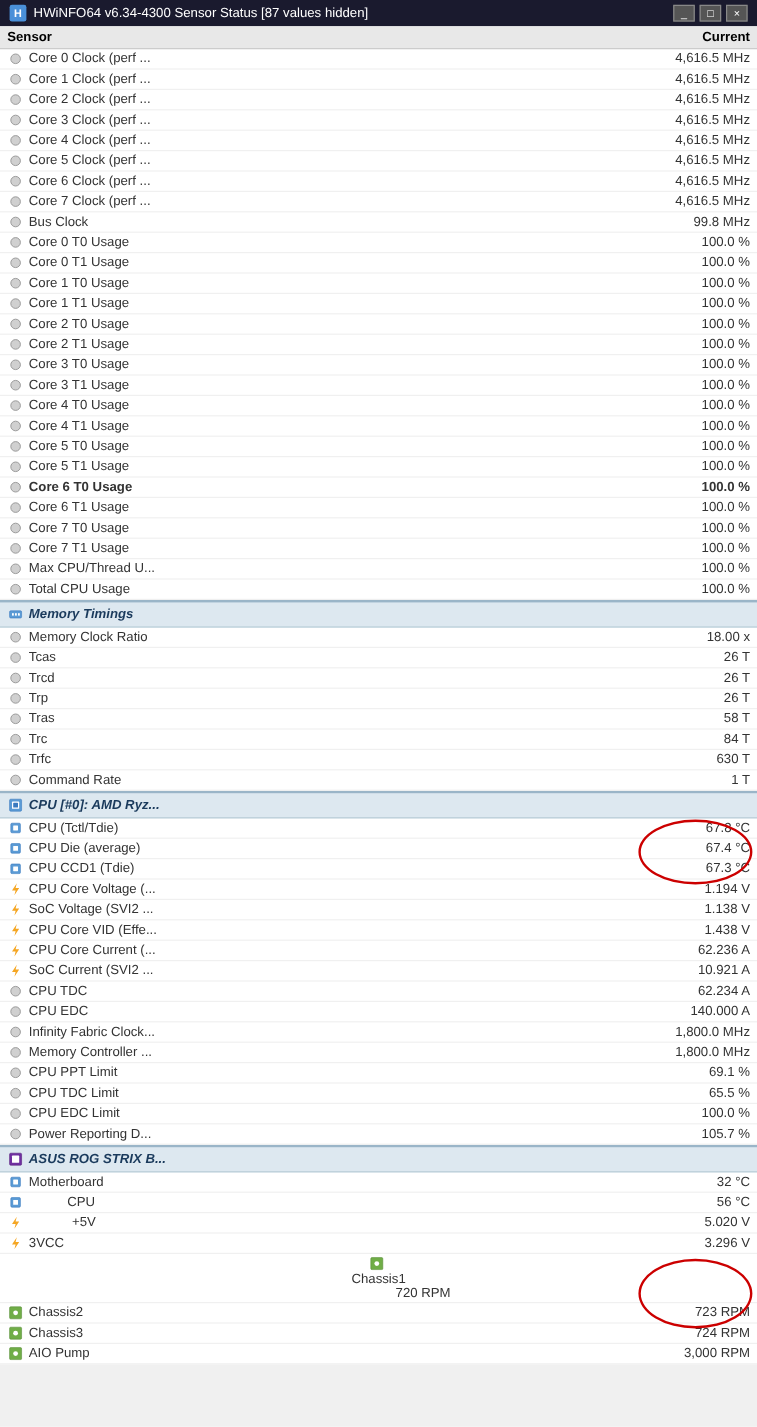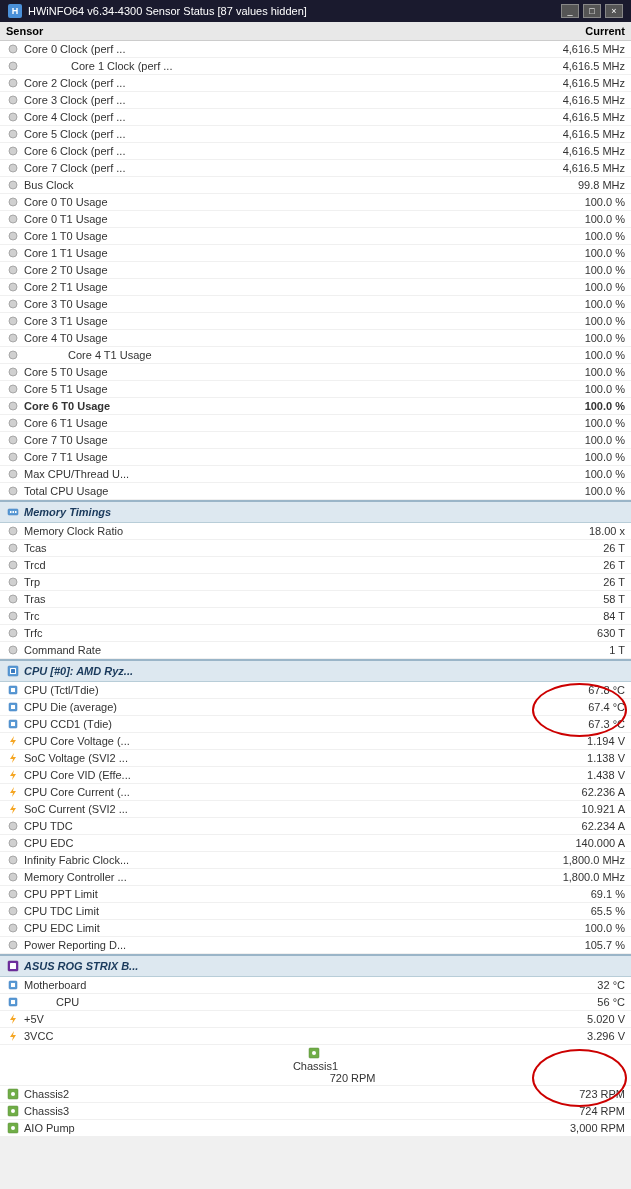--- a/index.html
+++ b/index.html
@@ -154,21 +154,21 @@
   <div id="main-rows-container">
       <div class="row" style="position: relative;">
         <span class="row-icon">
           <svg width="12" height="12" viewBox="0 0 12 12">
             <circle cx="6" cy="6" r="4" fill="#d0d0d0" stroke="#999" stroke-width="0.8"></circle>
           </svg>
         </span>
         <span class="row-label">Core 0 Clock (perf ...</span>
         <span class="row-value">4,616.5 MHz</span>
       </div>
-      <div class="row" style="position: relative; gap: 47px;">
+      <div class="row" style="position: relative;">
         <span class="row-icon">
           <svg width="12" height="12" viewBox="0 0 12 12">
             <circle cx="6" cy="6" r="4" fill="#d0d0d0" stroke="#999" stroke-width="0.8"></circle>
           </svg>
         </span>
         <span class="row-label">Core 1 Clock (perf ...</span>
         <span class="row-value">4,616.5 MHz</span>
       </div>
       <div class="row" style="position: relative;">
         <span class="row-icon">
@@ -307,21 +307,21 @@
       </div>
       <div class="row" style="position: relative;">
         <span class="row-icon">
           <svg width="12" height="12" viewBox="0 0 12 12">
             <circle cx="6" cy="6" r="4" fill="#d0d0d0" stroke="#999" stroke-width="0.8"></circle>
           </svg>
         </span>
         <span class="row-label">Core 4 T0 Usage</span>
         <span class="row-value">100.0 %</span>
       </div>
-      <div class="row" style="position: relative; gap: 44px;">
+      <div class="row" style="position: relative;">
         <span class="row-icon">
           <svg width="12" height="12" viewBox="0 0 12 12">
             <circle cx="6" cy="6" r="4" fill="#d0d0d0" stroke="#999" stroke-width="0.8"></circle>
           </svg>
         </span>
         <span class="row-label">Core 4 T1 Usage</span>
         <span class="row-value">100.0 %</span>
       </div>
       <div class="row" style="position: relative;">
         <span class="row-icon">
@@ -668,21 +668,21 @@
       <div class="row" style="position: relative; gap: 32px;">
         <span class="row-icon">
           <svg width="12" height="12" viewBox="0 0 12 12">
             <rect x="2" y="2" width="8" height="8" rx="1" fill="#5b9bd5" stroke="#3a7abf" stroke-width="0.5"></rect>
             <rect x="4" y="4" width="4" height="4" fill="white" rx="0.3"></rect>
           </svg>
         </span>
         <span class="row-label">CPU</span>
         <span class="row-value">56 °C</span>
       </div>
-      <div class="row" style="position: relative;">
+      <div class="row" style="position: relative; gap: 36px;">
         <span class="row-icon">
           <svg width="12" height="12" viewBox="0 0 12 12">
             <polygon points="7,1 3,7 6,7 5,11 9,5 6,5" fill="#f5a623"></polygon>
           </svg>
         </span>
         <span class="row-label">+5V</span>
         <span class="row-value">5.020 V</span>
       </div>
       <div class="row" style="position: relative;">
         <span class="row-icon">

